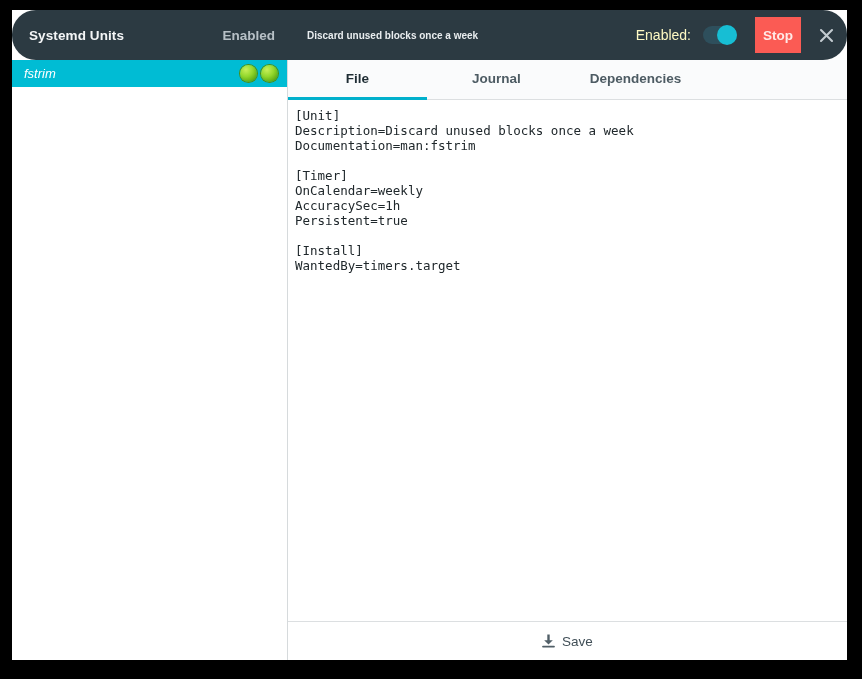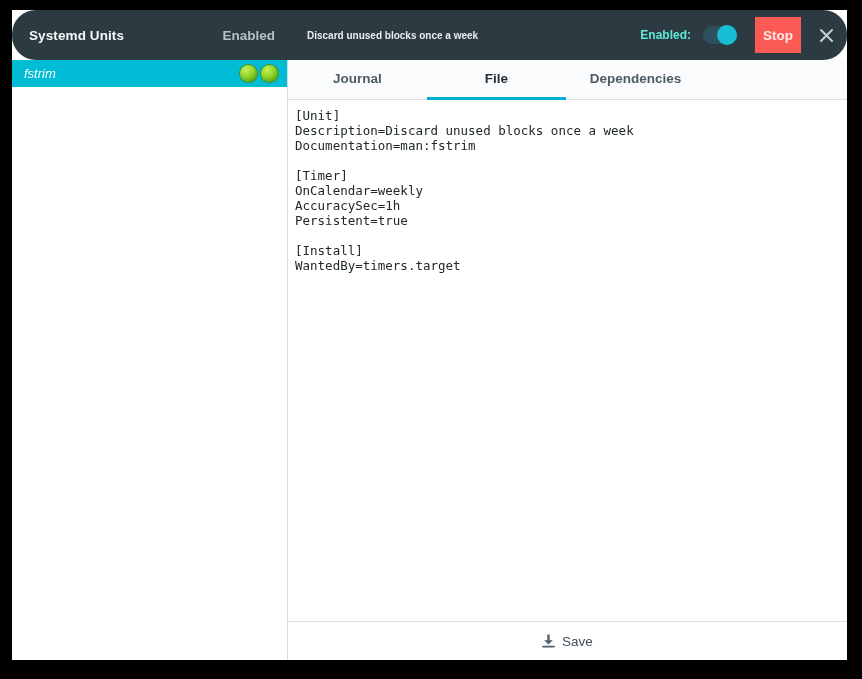--- a/index.html
+++ b/index.html
@@ -66,23 +66,23 @@
   }
   .unit-desc {
     color: #e9edef;
     font-size: 10px;
     font-weight: bold;
     flex: 1 1 auto;
     white-space: nowrap;
     overflow: hidden;
   }
   .enabled-label {
-    color: #5eead4;
-    font-size: 12px;
-    font-weight: bold;
+    color: #fef9c3;
+    font-size: 14px;
+    font-weight: normal;
     margin-right: 12px;
     white-space: nowrap;
   }
 
   .toggle {
     width: 34px;
     height: 18px;
     border-radius: 9px;
     background: #2e4f5c;
     position: relative;
@@ -288,22 +288,22 @@
         <span class="led-group">
           <span class="led"></span>
           <span class="led"></span>
         </span>
       </div>
     </div>
 
     <div class="content">
 
       <div class="tabs">
+        <div class="tab active">File</div>
         <div class="tab">Journal</div>
-        <div class="tab active">File</div>
         <div class="tab">Dependencies</div>
       </div>
 
       <div class="file-view">
         <pre class="file-text">[Unit]
 Description=Discard unused blocks once a week
 Documentation=man:fstrim
 
 [Timer]
 OnCalendar=weekly

